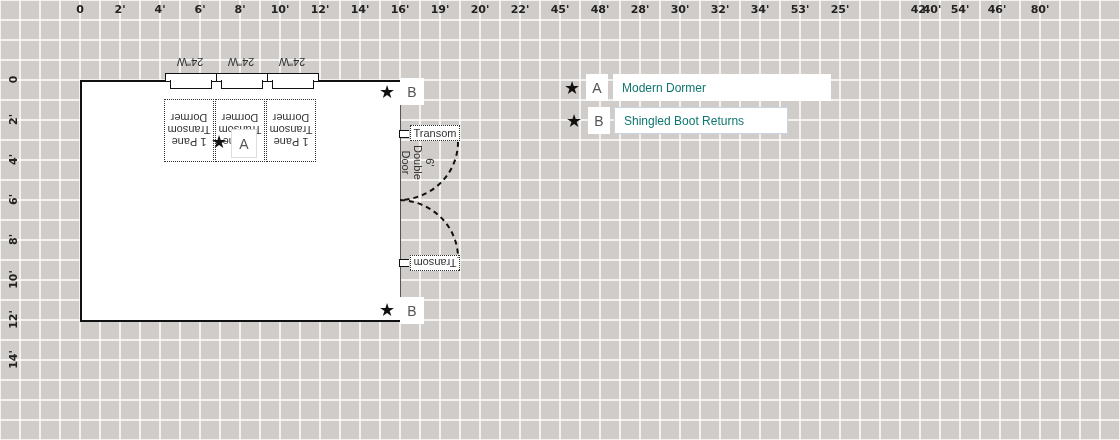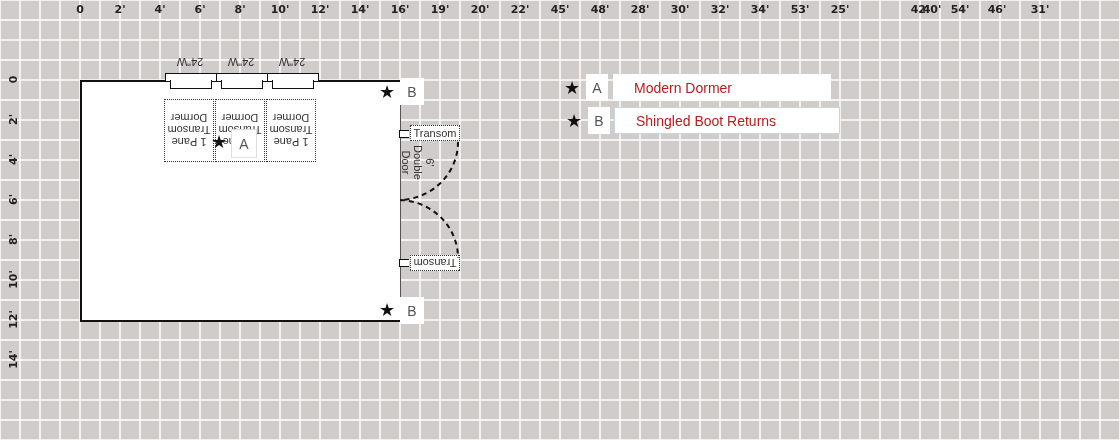--- a/index.html
+++ b/index.html
@@ -14,21 +14,21 @@
   .ruler-x{position:absolute;top:3px;font-family:"DejaVu Sans",sans-serif;font-weight:bold;font-size:11px;color:#222;transform:translateX(-50%);}
   .ruler-y{position:absolute;left:3px;font-family:"DejaVu Sans",sans-serif;font-weight:bold;font-size:11px;color:#222;transform-origin:center;width:20px;text-align:center;}
   .building{position:absolute;left:80px;top:80px;width:318px;height:238px;background:#fff;border:2px solid #111;border-right:1px solid #555;}
   .win-outer{position:absolute;top:73px;width:50px;height:7px;background:#fff;border:1px solid #111;}
   .win-inner{position:absolute;top:80px;width:40px;height:8px;background:#fff;border:1px solid #111;border-top:none;}
   .win-label{position:absolute;top:56px;width:50px;text-align:center;font-size:11px;color:#333;transform:rotate(180deg);}
   .dormer{position:absolute;top:99px;width:50px;height:63px;border:1px dotted #333;background:#fff;box-sizing:border-box;}
   .dormer-text{position:absolute;inset:0;display:flex;align-items:center;justify-content:center;text-align:center;font-size:11px;line-height:12px;color:#333;transform:rotate(180deg);}
   .star{position:absolute;font-size:18px;color:#111;line-height:18px;}
   .tag{position:absolute;background:#fff;font-size:14px;color:#555;display:flex;align-items:center;justify-content:center;}
-  .legend-input{position:absolute;background:#fff;height:26px;font-size:14px;color:#b91c1c;display:flex;align-items:center;padding-left:21px;box-sizing:border-box;}
+  .legend-input{position:absolute;background:#fff;height:26px;font-size:12px;color:#0f766e;display:flex;align-items:center;padding-left:9px;box-sizing:border-box;}
   .transom{position:absolute;border:1px dotted #333;background:#fff;font-size:11px;color:#333;display:flex;align-items:center;justify-content:center;box-sizing:border-box;}
   .stub{position:absolute;width:10px;height:8px;border:1.5px solid #111;border-right:none;background:#fff;box-sizing:border-box;}
   .door-text{position:absolute;font-size:11px;line-height:12px;color:#333;transform:rotate(90deg);transform-origin:left top;white-space:pre;text-align:center;}
 </style>
 </head>
 <body>
 
 <div>
   <span class="ruler-x" style="left:80px">0</span>
   <span class="ruler-x" style="left:120px">2'</span>
@@ -47,21 +47,21 @@
   <span class="ruler-x" style="left:640px">28'</span>
   <span class="ruler-x" style="left:680px">30'</span>
   <span class="ruler-x" style="left:720px">32'</span>
   <span class="ruler-x" style="left:760px">34'</span>
   <span class="ruler-x" style="left:800px">53'</span>
   <span class="ruler-x" style="left:840px">25'</span>
   <span class="ruler-x" style="left:932px">40'</span>
   <span class="ruler-x" style="left:920px">42'</span>
   <span class="ruler-x" style="left:960px">54'</span>
   <span class="ruler-x" style="left:997px">46'</span>
-  <span class="ruler-x" style="left:1040px">31'</span>
+  <span class="ruler-x" style="left:1040px">80'</span>
 </div>
 
 <div>
   <span class="ruler-y" style="top:73px;transform:rotate(-90deg)">0</span>
   <span class="ruler-y" style="top:113px;transform:rotate(-90deg)">2'</span>
   <span class="ruler-y" style="top:153px;transform:rotate(-90deg)">4'</span>
   <span class="ruler-y" style="top:193px;transform:rotate(-90deg)">6'</span>
   <span class="ruler-y" style="top:233px;transform:rotate(-90deg)">8'</span>
   <span class="ruler-y" style="top:273px;transform:rotate(-90deg)">10'</span>
   <span class="ruler-y" style="top:313px;transform:rotate(-90deg)">12'</span>
@@ -116,14 +116,14 @@
 <div class="door-text" style="left:436px;top:145px">6'
 Double
 Door</div>
 
 <div>
   <span class="star" style="left:564px;top:79px">★</span>
   <div class="tag" style="left:586px;top:74px;width:22px;height:27px">A</div>
   <div class="legend-input" style="left:613px;top:74px;width:218px;height:27px">Modern Dormer</div>
   <span class="star" style="left:566px;top:112px">★</span>
   <div class="tag" style="left:588px;top:107px;width:22px;height:27px">B</div>
-  <div class="legend-input" style="left:614px;top:107px;width:226px;height:27px;border:1px solid #c8d4e0">Shingled Boot Returns</div>
+  <div class="legend-input" style="left:614px;top:107px;width:174px;height:27px;border:1px solid #c8d4e0">Shingled Boot Returns</div>
 </div>
 
 </body></html>

